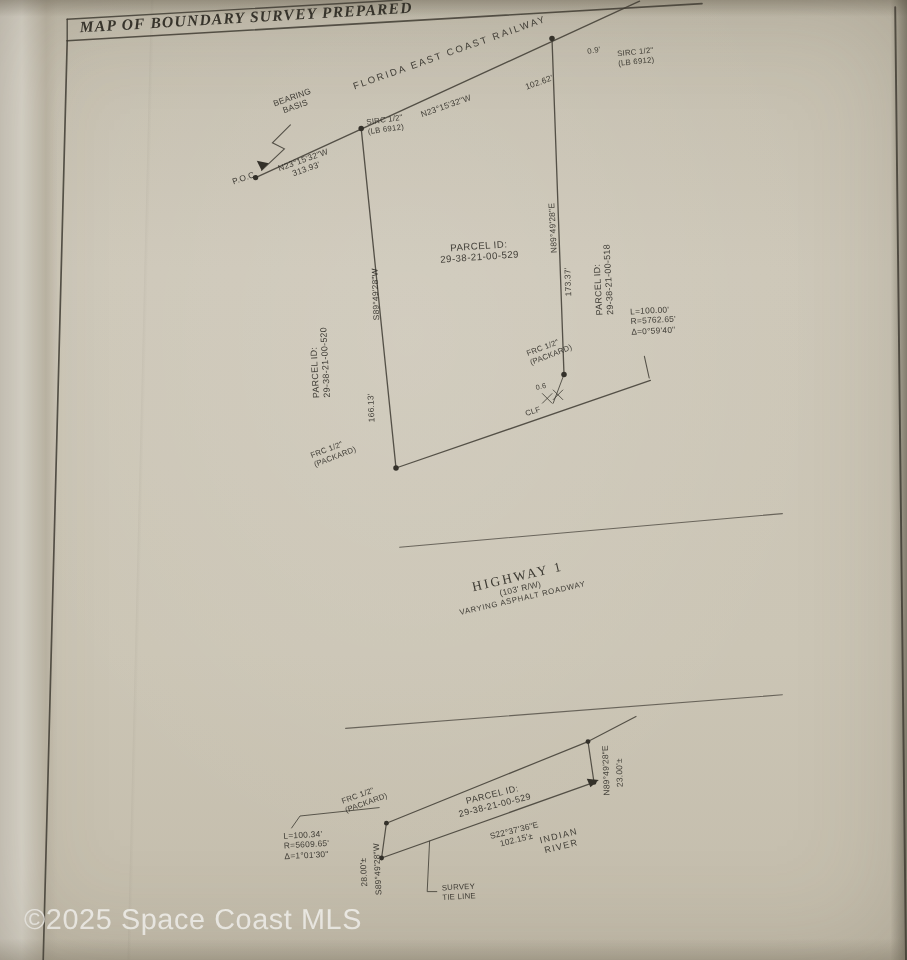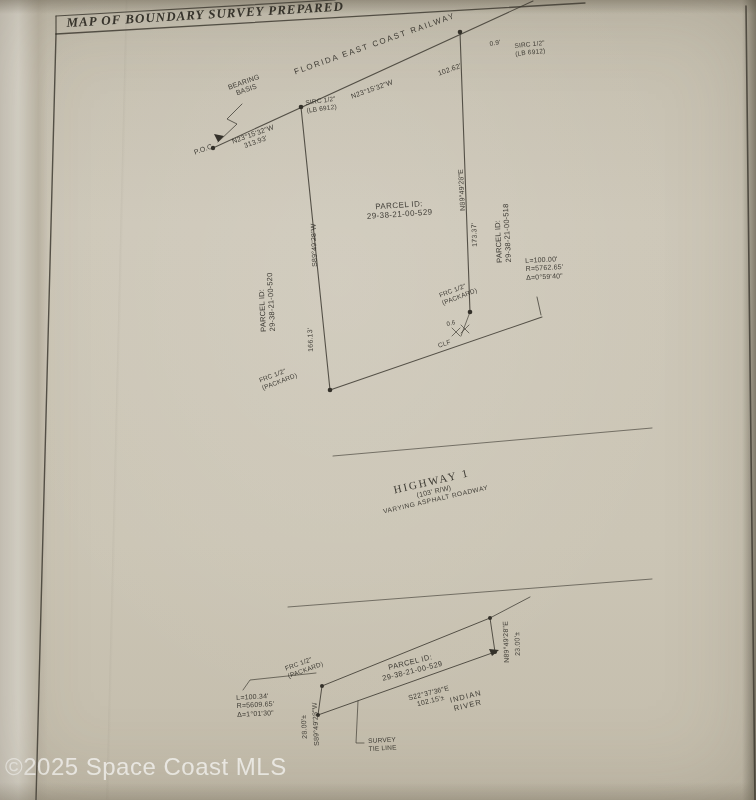--- a/index.html
+++ b/index.html
@@ -201,16 +201,16 @@
   </div>
 
   <div class="lbl" style="left:503px;top:663px;transform:rotate(-92deg);">N89°49'28"E</div>
   <div class="lbl" style="left:514px;top:656px;transform:rotate(-92deg);">23.00'±</div>
 
   <div class="lbl t65" style="left:368px;top:737px;transform:rotate(-3deg);">
     <div>SURVEY</div>
     <div>TIE LINE</div>
   </div>
 
-  <div class="lbl watermark" style="left:5px;top:753px;">©2025 Space Coast MLS</div>
+  <div class="lbl watermark" style="left:20px;top:753px;">©2025 Space Coast MLS</div>
 
   <div class="layer vignette"></div>
 </div>
 
 </body></html>

